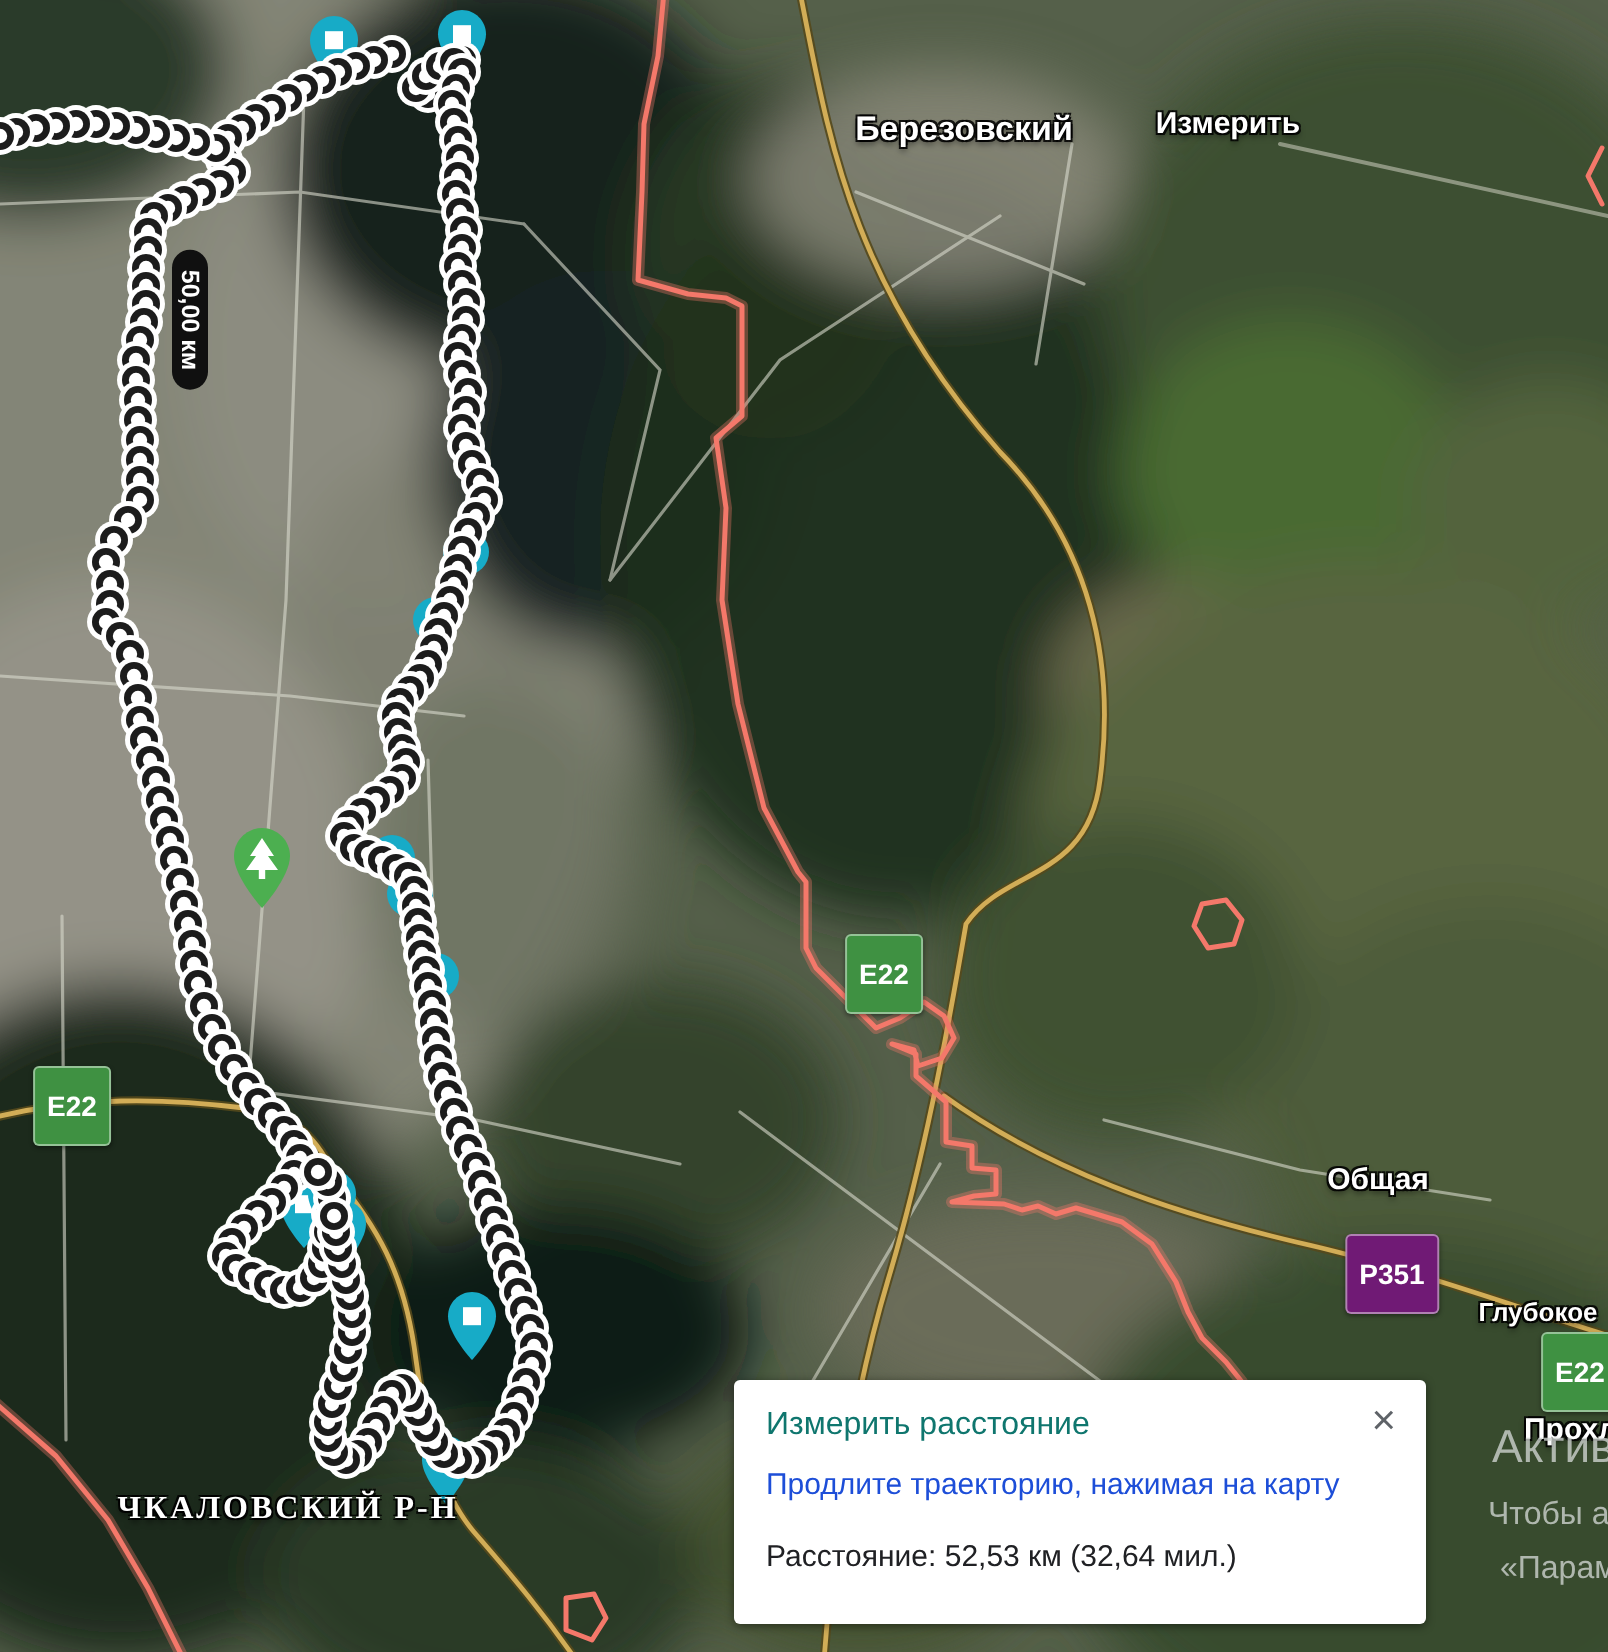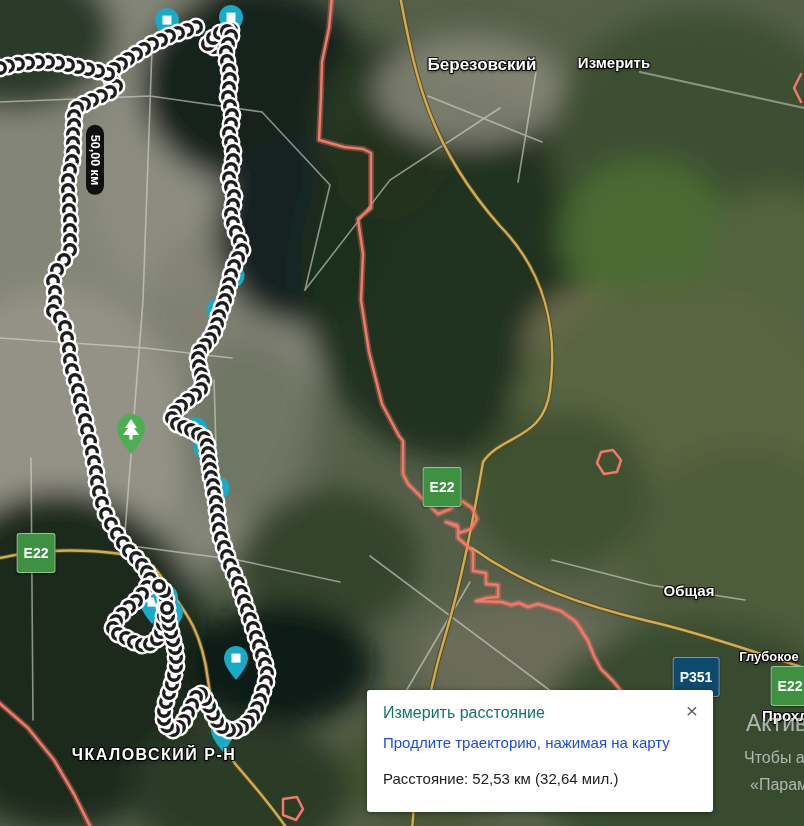--- a/index.html
+++ b/index.html
@@ -1281,25 +1281,25 @@
         <circle cx="167" cy="608" r="3.6" fill="#fff"></circle>
       </g>
     </svg>
 
   <div id="labels">
       <div class="map-label" style="left: 482px; top: 65px; font-size: 17px;">Березовский</div>
       <div class="map-label" style="left: 614px; top: 62px; font-size: 15px;">Измерить</div>
       <div class="map-label" style="left: 689px; top: 590px; font-size: 15px;">Общая</div>
       <div class="map-label" style="left: 769px; top: 656px; font-size: 13px;">Глубокое</div>
       <div class="map-label left-anchor" style="left: 762px; top: 715px; font-size: 15px;">Прохл</div>
-      <div class="map-label district" style="left: 154px; top: 755px; font-size: 16px;">ЧКАЛОВСКИЙ Р-Н</div>
+      <div class="map-label district" style="left: 144px; top: 755px; font-size: 16px; font-family: Liberation Serif, serif;">ЧКАЛОВСКИЙ Р-Н</div>
       <div class="badge" style="left: 36px; top: 553px; background: rgb(63, 145, 66);">E22</div>
       <div class="badge" style="left: 442px; top: 487px; background: rgb(63, 145, 66);">E22</div>
       <div class="badge" style="left: 790px; top: 686px; background: rgb(63, 145, 66);">E22</div>
-      <div class="badge" style="left: 696px; top: 637px; background: #0c4a6e; margin-top: 40px;">Р351</div>
+      <div class="badge" style="left: 696px; top: 637px; background: #701a75;">Р351</div>
     </div>
 
   <div id="distance-flag" style="left: 95px; top: 160px;">50,00 км</div>
 
   <div id="watermark">
     <div class="wm" style="left:746px;top:710px;font-size:23px;">Активируйте Windows</div>
     <div class="wm" style="left:744px;top:749px;font-size:16px;">Чтобы активировать Windows, перейдите</div>
     <div class="wm" style="left:750px;top:776px;font-size:16px;">«Параметры».</div>
   </div>
 

